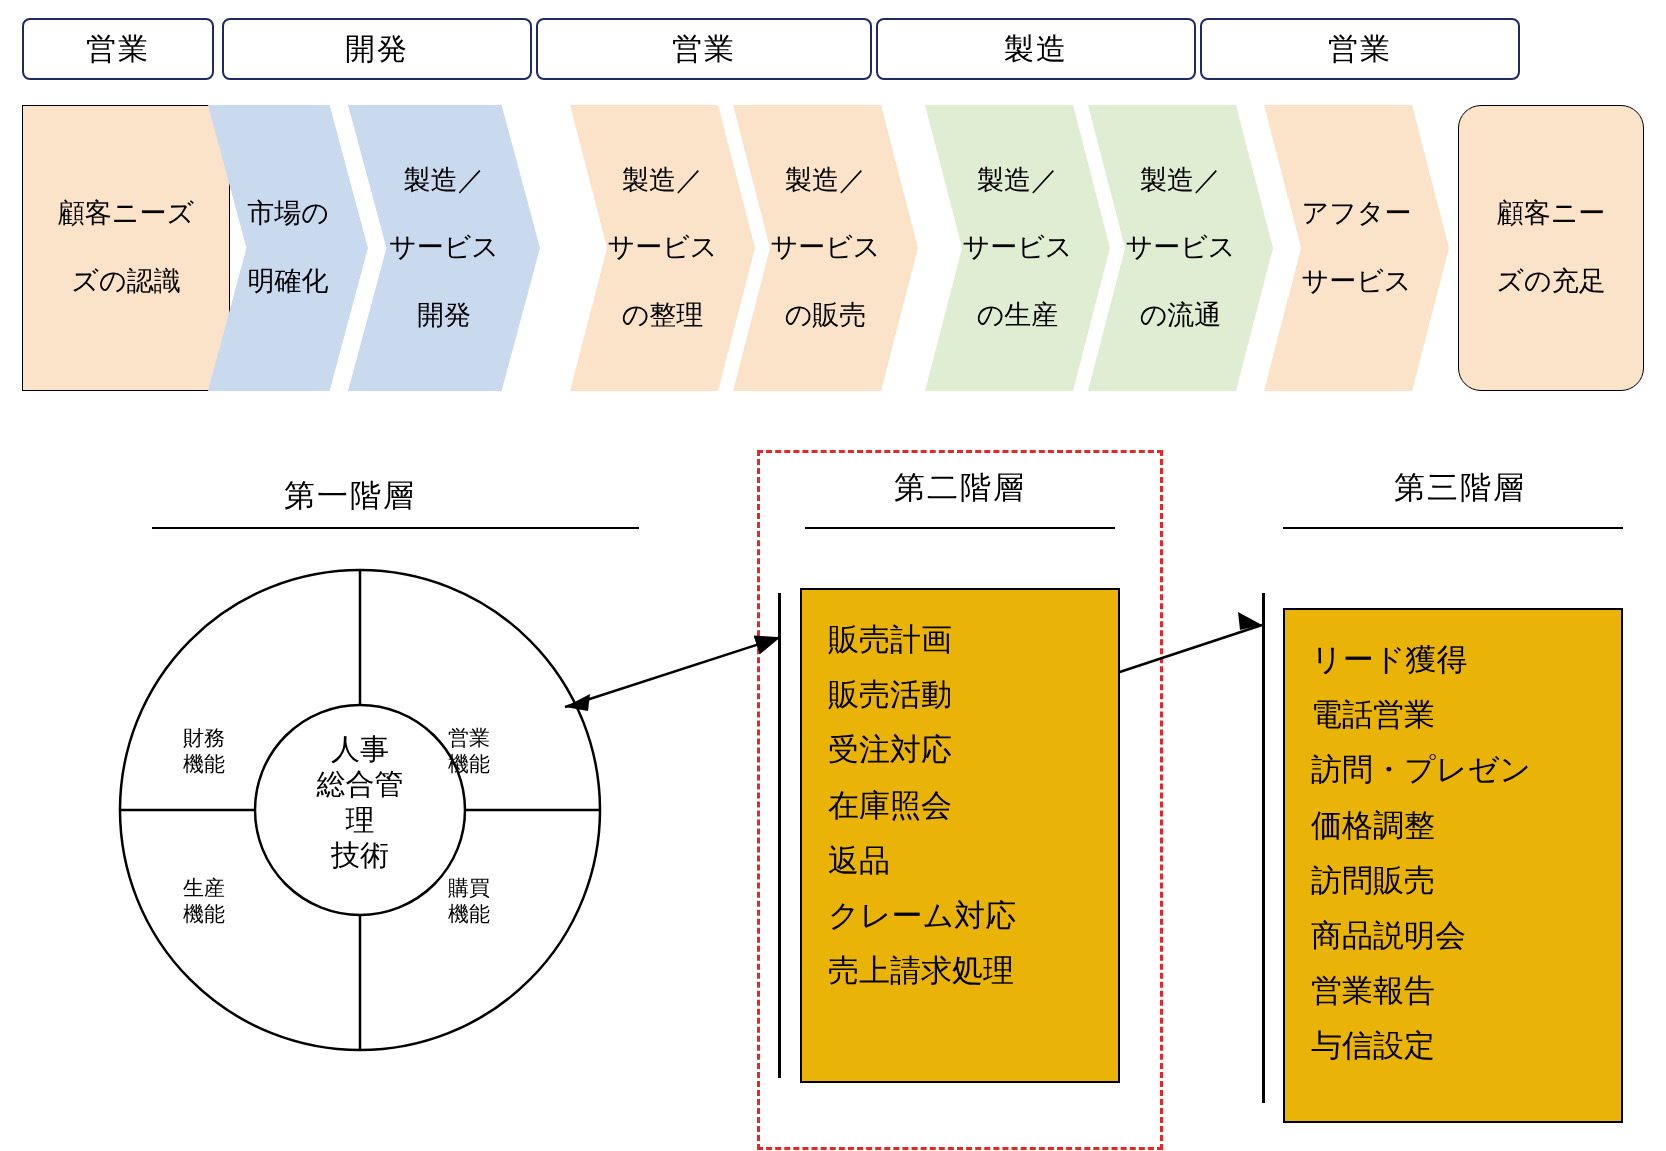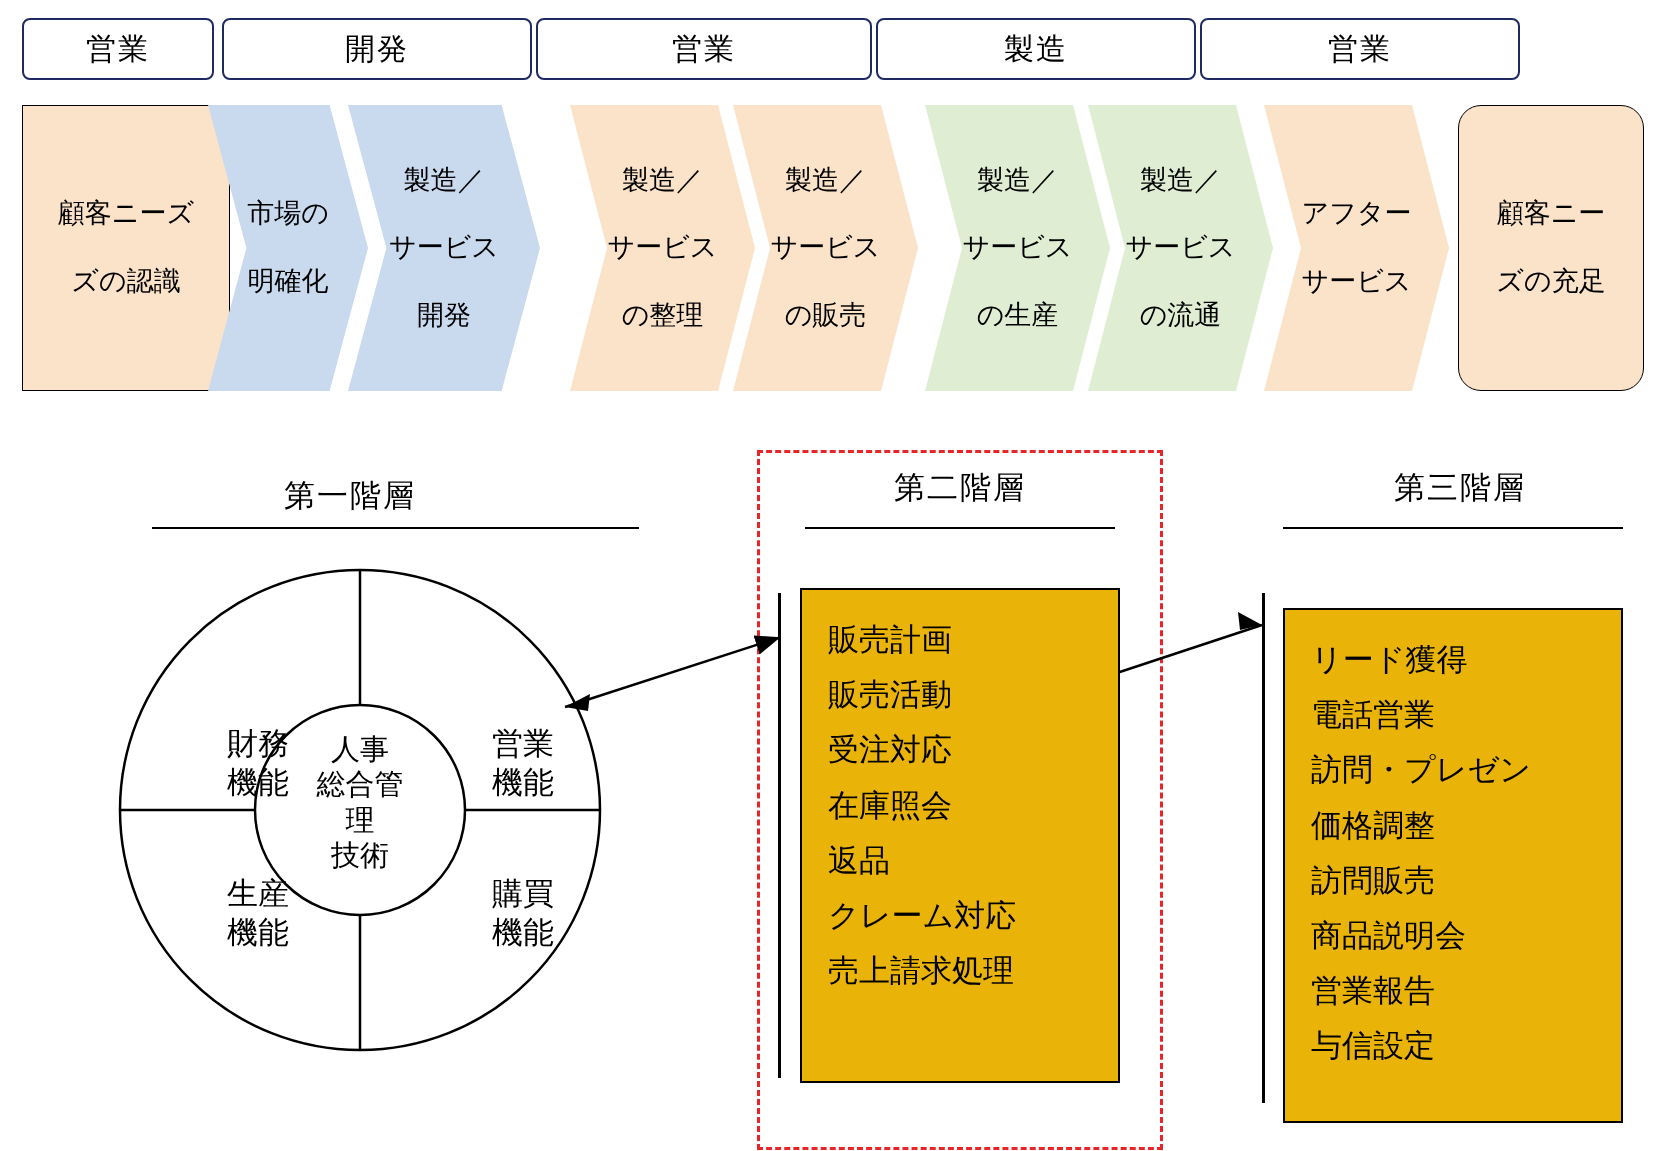--- a/index.html
+++ b/index.html
@@ -91,23 +91,23 @@
   
   #circle-wrap {
     position: absolute;
     left: 68px;
     top: 560px;
     width: 560px;
     height: 500px;
   }
   .quad-label {
     position: absolute;
-    font-size: 31px;
+    font-size: 21px;
     line-height: 1.25;
-    text-align: center;
+    text-align: left;
   }
   .center-label {
     position: absolute;
     font-size: 29px;
     line-height: 1.22;
     text-align: center;
   }
 
   
   .list-box {

